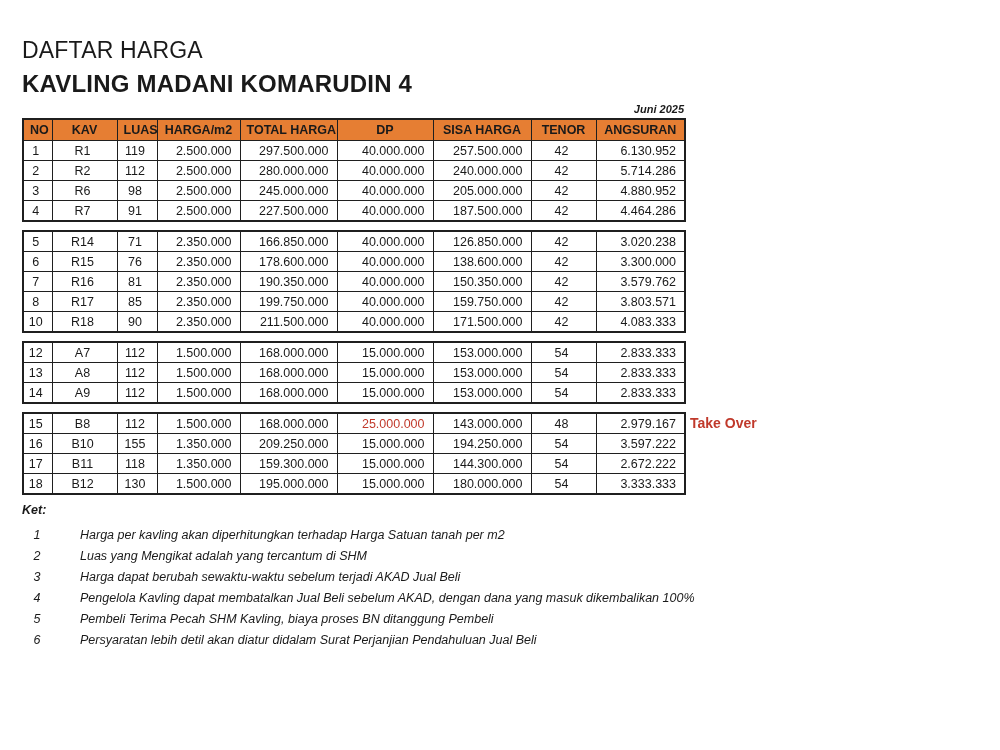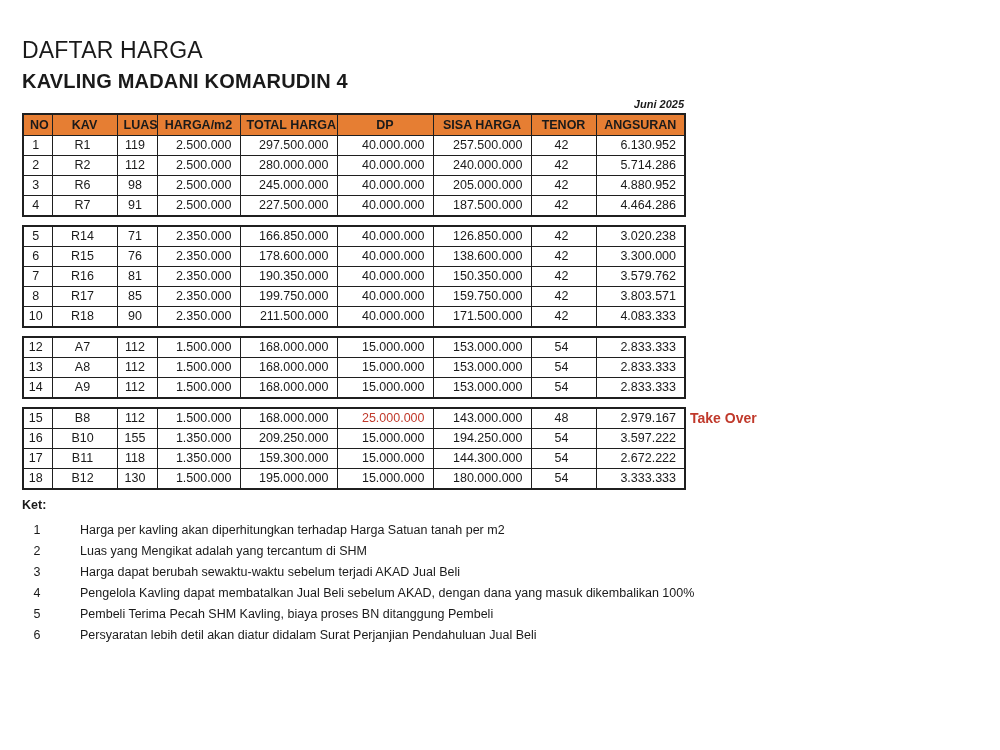--- a/index.html
+++ b/index.html
@@ -11,21 +11,21 @@
   html,body{margin:0;padding:0;}
   body{
     width:1000px;height:750px;
     background:#ffffff;
     font-family:"Liberation Sans", sans-serif;
     color:var(--ink);
     overflow:hidden;
   }
   .page{padding:36px 0 0 22px;}
   .t1{font-size:23px;font-weight:normal;margin:0;line-height:1.3;letter-spacing:.2px;}
-  .t2{font-size:20px;font-weight:bold;line-height:1.3;margin:2px 0 0 0;letter-spacing:.2px;}
+  .t2{font-size:24px;font-weight:bold;line-height:1.3;margin:2px 0 0 0;letter-spacing:.2px;}
   .addr{font-size:13px;margin-top:5px;}
   .date{width:662px;text-align:right;font-size:11px;font-weight:bold;font-style:italic;margin:4px 0 3px 0;}
   #tables{width:662px;}
   .grp-wrap{position:relative;margin-bottom:8px;}
   table.grp{
     border-collapse:collapse;
     table-layout:fixed;
     width:662px;
     border:2px solid var(--border);
   }
@@ -48,21 +48,21 @@
   td.r{text-align:right;}
   td.red{color:var(--red);font-weight:normal;}
   .take-over{
     position:absolute;
     left:668px;top:3px;
     color:var(--red);
     font-weight:bold;
     font-size:14px;
     white-space:nowrap;
   }
-  .notes{margin-top:8px;}
+  .notes{margin-top:8px;font-style:italic;}
   .ket{font-weight:bold;font-size:12.5px;margin-bottom:8px;}
   .note-row{display:flex;line-height:21px;font-size:12.5px;}
   .note-num{width:30px;text-align:center;flex:0 0 30px;}
   .note-text{margin-left:28px;}
 </style>
 </head>
 <body>
 
 <div class="page">
   <h1 class="t1">DAFTAR HARGA</h1>

